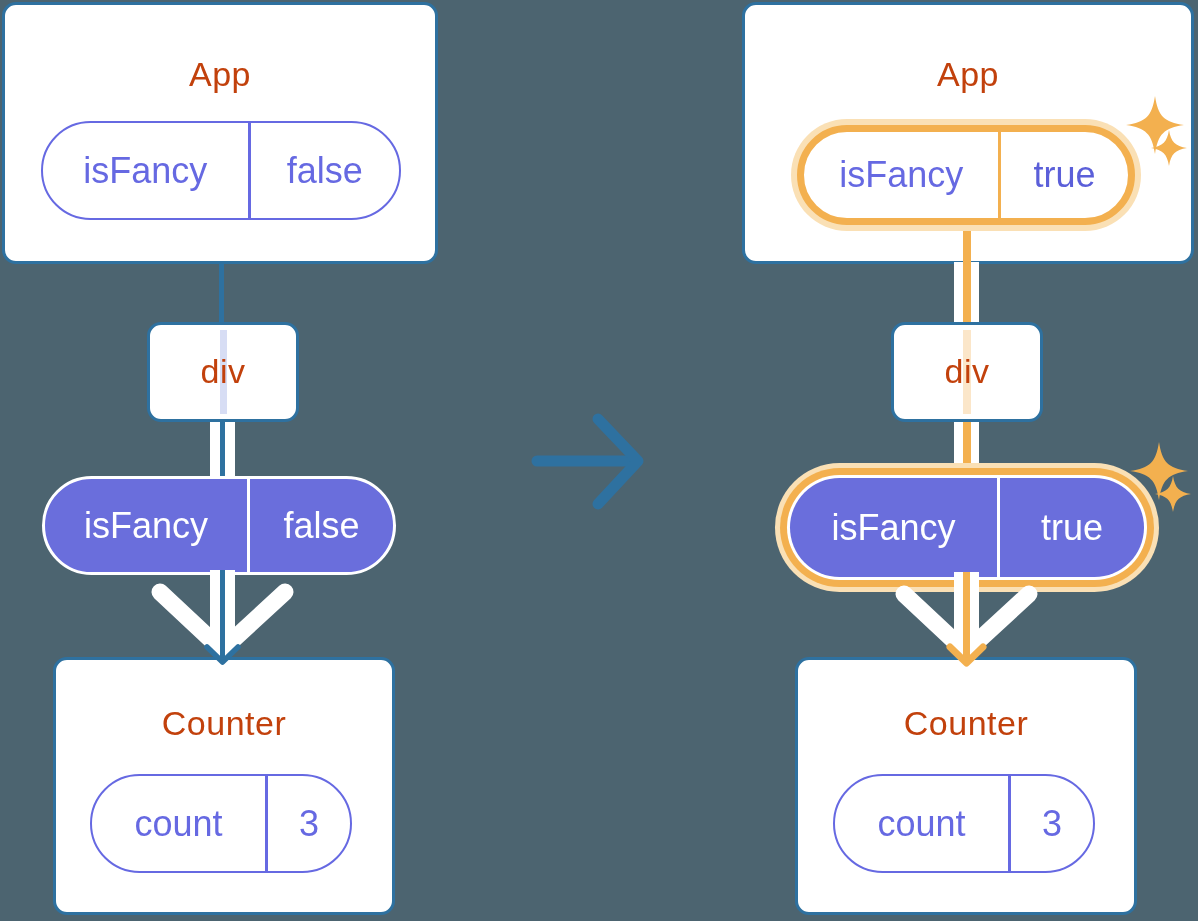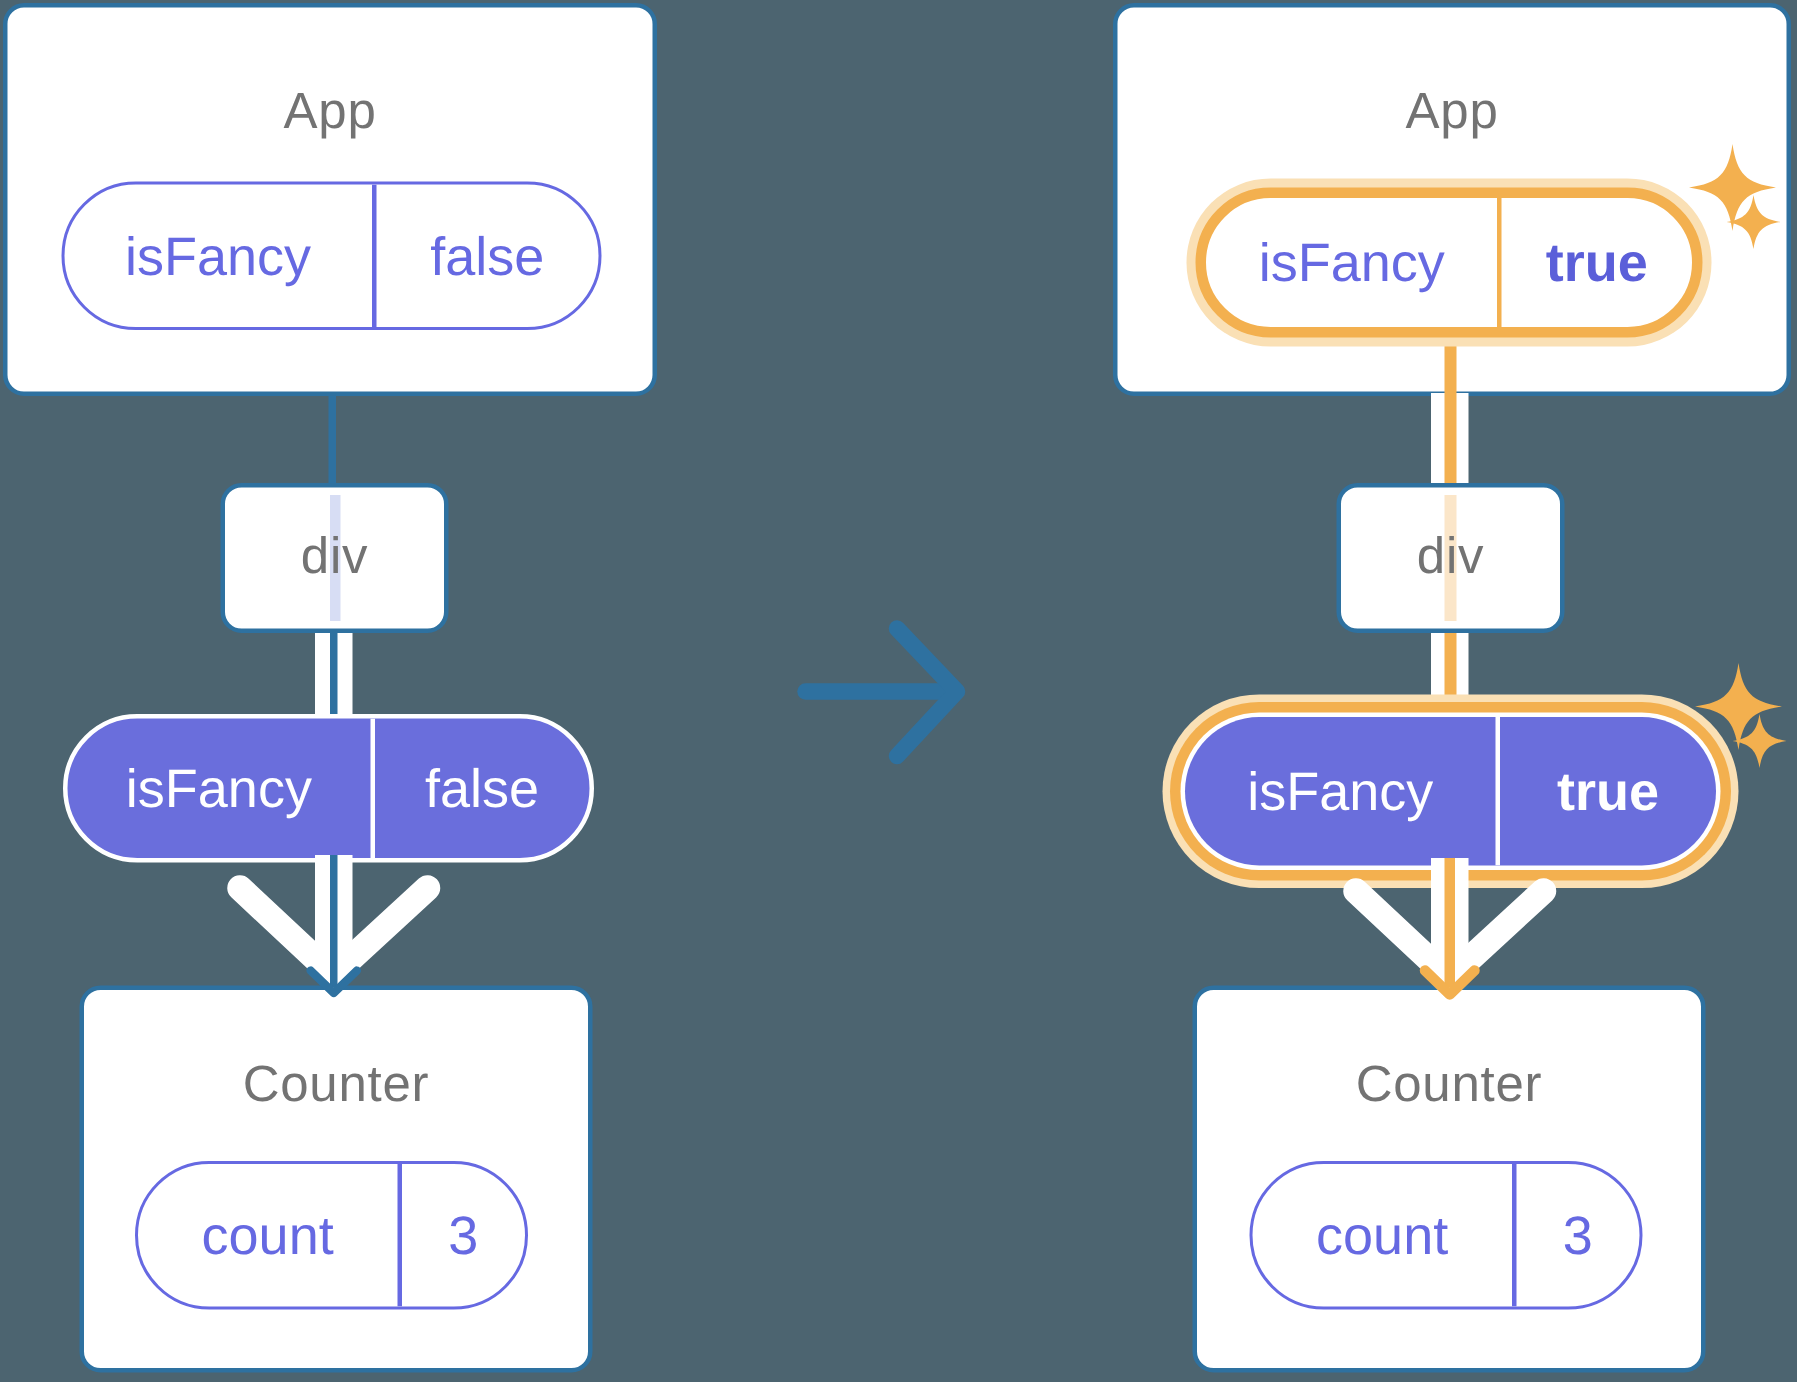--- a/index.html
+++ b/index.html
@@ -6,34 +6,34 @@
   #stage{
     position:relative;width:1198px;height:921px;background:#4C6470;
     font-family:"Liberation Sans",sans-serif;overflow:hidden;
   }
   
   .card{
     position:absolute;background:#fff;border:3px solid #2E71A0;border-radius:14px;
     box-sizing:border-box;
   }
   .card-title{
-    text-align:center;font-size:34px;font-weight:500;color:#737373;letter-spacing:.5px;
+    text-align:center;font-size:34px;font-weight:500;color:#c2410c;letter-spacing:.5px;
   }
   
   .pill{
     position:absolute;display:flex;align-items:stretch;box-sizing:border-box;
     border-radius:60px;overflow:hidden;font-size:36px;
   }
   .pill-outline{background:#fff;border:2.5px solid #6669E2;color:#6669E2;}
   .pill-outline .divider{background:#6669E2;}
   .pill-solid{background:#6A6EDC;border:3px solid #fff;color:#fff;}
   .pill-solid .divider{background:#fff;}
   .pill .cell{display:flex;align-items:center;justify-content:center;}
   .pill .divider{width:3px;flex:0 0 3px;}
-  .pill .bold{font-weight:700;}
+  .pill .bold{font-weight:400;}
   
   .pill-fancy-outline{
     background:#fff;border:7px solid #F3B04F;color:#6669E2;
     box-shadow:0 0 0 6px #FAE0B5;border-radius:62px;
   }
   .pill-fancy-outline .divider{background:#F3B04F;width:2.5px;flex:0 0 2.5px;}
   .pill-fancy-solid{
     background:#6A6EDC;color:#fff;border:none;border-radius:50px;
     box-shadow:0 0 0 3px #fff,0 0 0 10px #F3B04F,0 0 0 15px #FAE0B5;
   }

